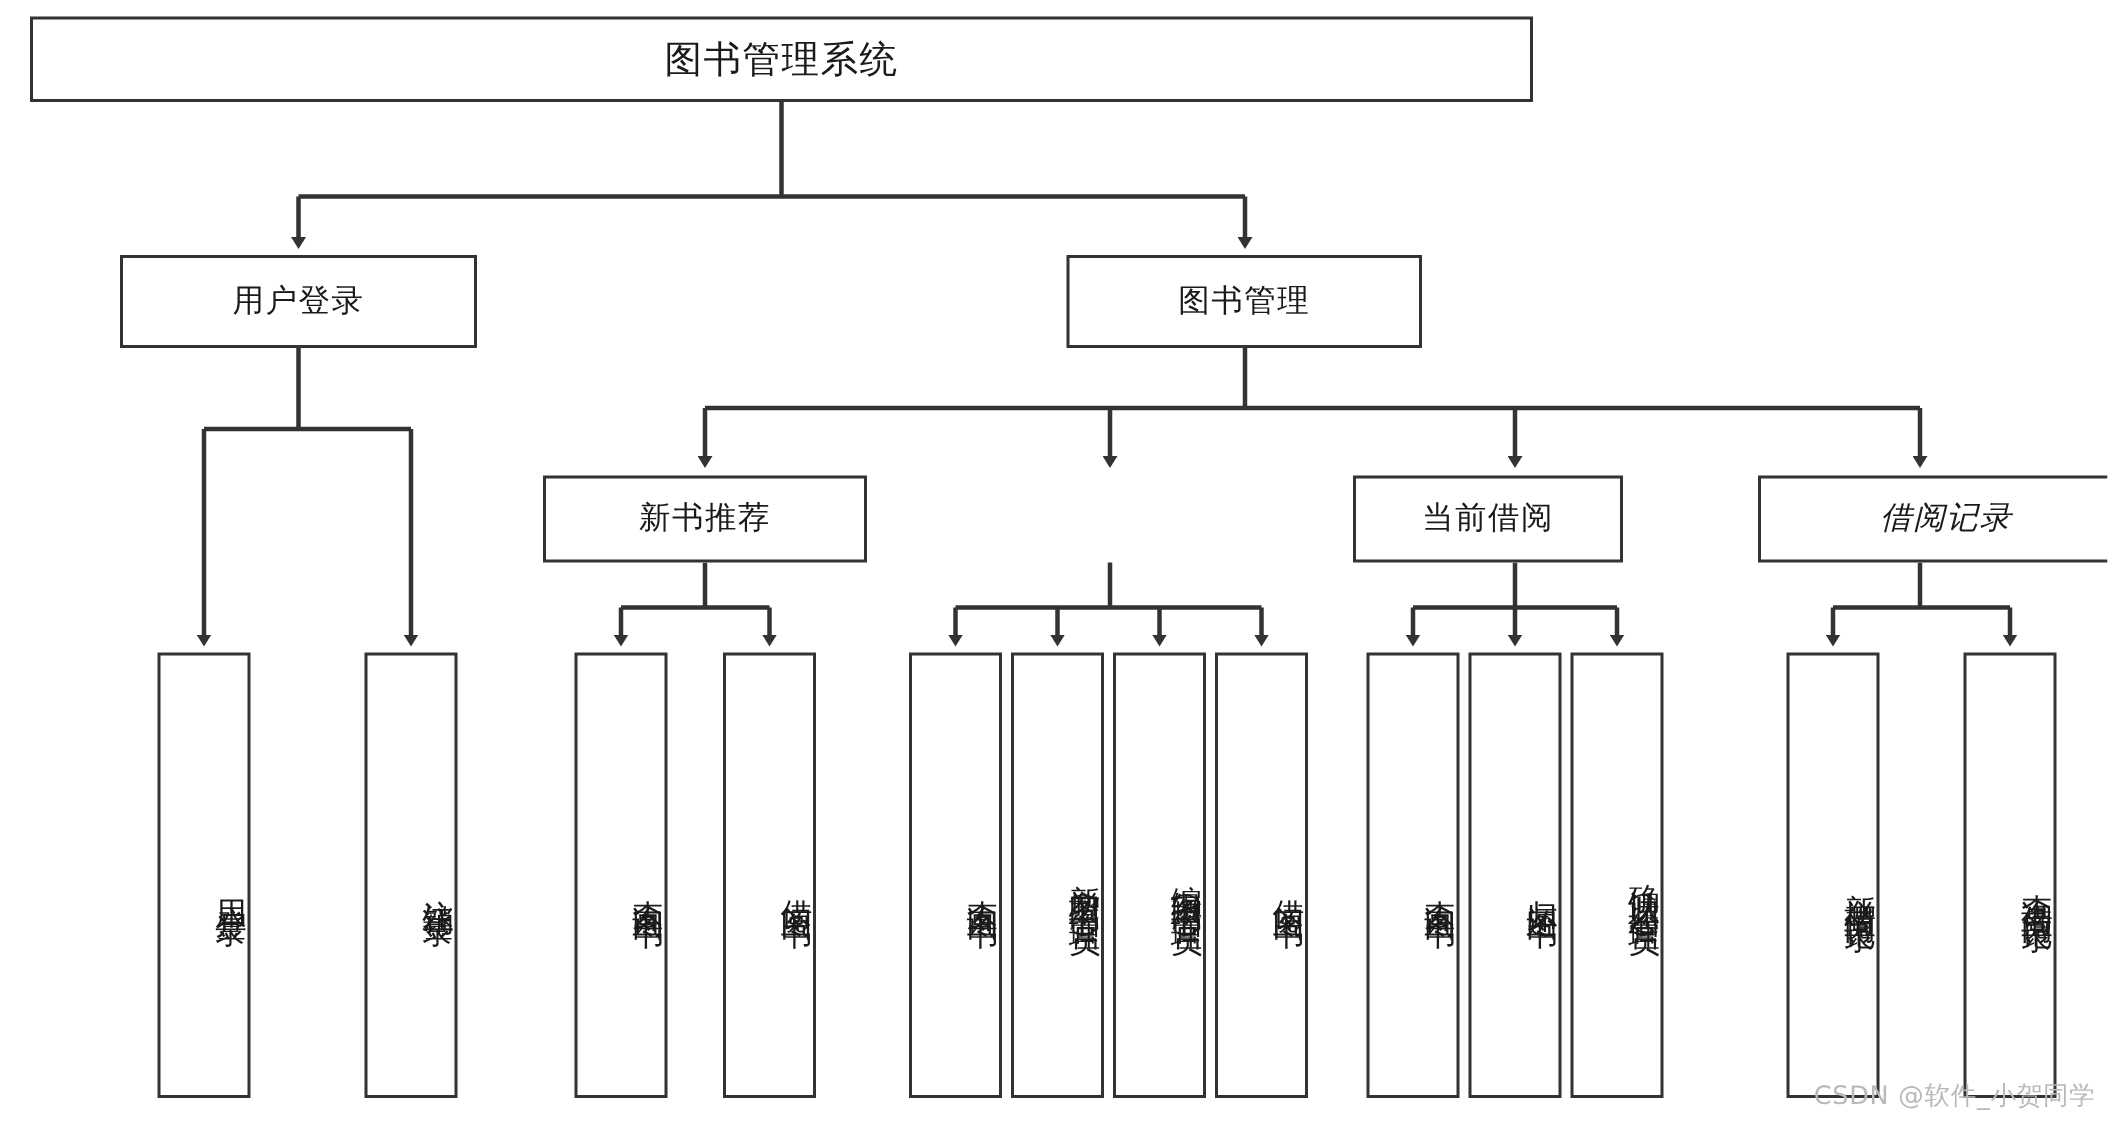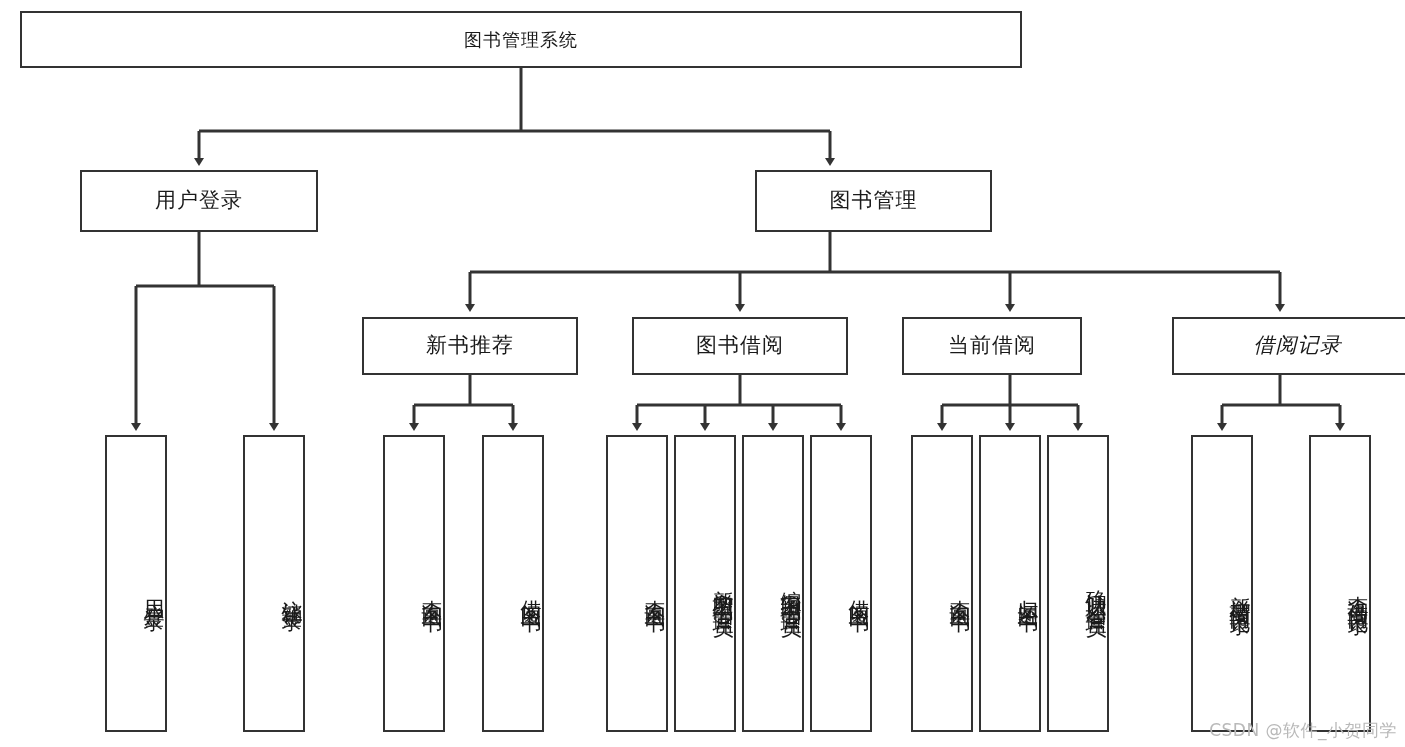--- a/index.html
+++ b/index.html
@@ -34,21 +34,21 @@
     align-items: center;
     justify-content: center;
     color: #1a1a1a;
   }
   .node.horiz {
     font-size: 21px;
     letter-spacing: 1px;
     line-height: 1.2;
   }
   .node.root {
-    font-size: 18px;
+    font-size: 25px;
   }
   .node.vert {
     writing-mode: vertical-rl;
     text-orientation: upright;
     font-size: 21px;
     letter-spacing: 4px;
     line-height: 1.05;
     padding-top: 14px;
     align-items: flex-start;
     justify-content: center;
@@ -115,24 +115,23 @@
       <path d="M1280,375 L1280,405"></path>
       <path d="M1222,405 L1340,405"></path>
       <path d="M1222,405 L1222,427" marker-end="url(#arrow)"></path>
       <path d="M1340,405 L1340,427" marker-end="url(#arrow)"></path>
     </g>
   </svg>
 
   <div class="node horiz root" style="left:20px; top:11px; width:1002px; height:57px;">图书管理系统</div>
 
   <div class="node horiz" style="left:80px; top:170px; width:238px; height:62px;">用户登录</div>
-  <div class="node horiz" style="left:711px; top:170px; width:237px; height:62px;margin-left:44px;">图书管理</div>
+  <div class="node horiz" style="left:711px; top:170px; width:237px; height:62px;">图书管理</div>
 
   <div class="node horiz" style="left:362px; top:317px; width:216px; height:58px;">新书推荐</div>
-  <div class="node horiz" style="left:632px; top:317px; width:216px; height:58px;">图书借阅</div>
   <div class="node horiz" style="left:902px; top:317px; width:180px; height:58px;">当前借阅</div>
   <div class="node horiz" style="left:1172px; top:317px; width:251px; height:58px;font-style:italic;">借阅记录</div>
 
   <div class="node vert" style="left:105px; top:435px; width:62px; height:297px;">用户登录</div>
   <div class="node vert" style="left:243px; top:435px; width:62px; height:297px;">注销登录</div>
 
   <div class="node vert" style="left:383px; top:435px; width:62px; height:297px;">查询图书</div>
   <div class="node vert" style="left:482px; top:435px; width:62px; height:297px;">借阅图书</div>
 
   <div class="node vert" style="left:606px; top:435px; width:62px; height:297px;">查询图书</div>

